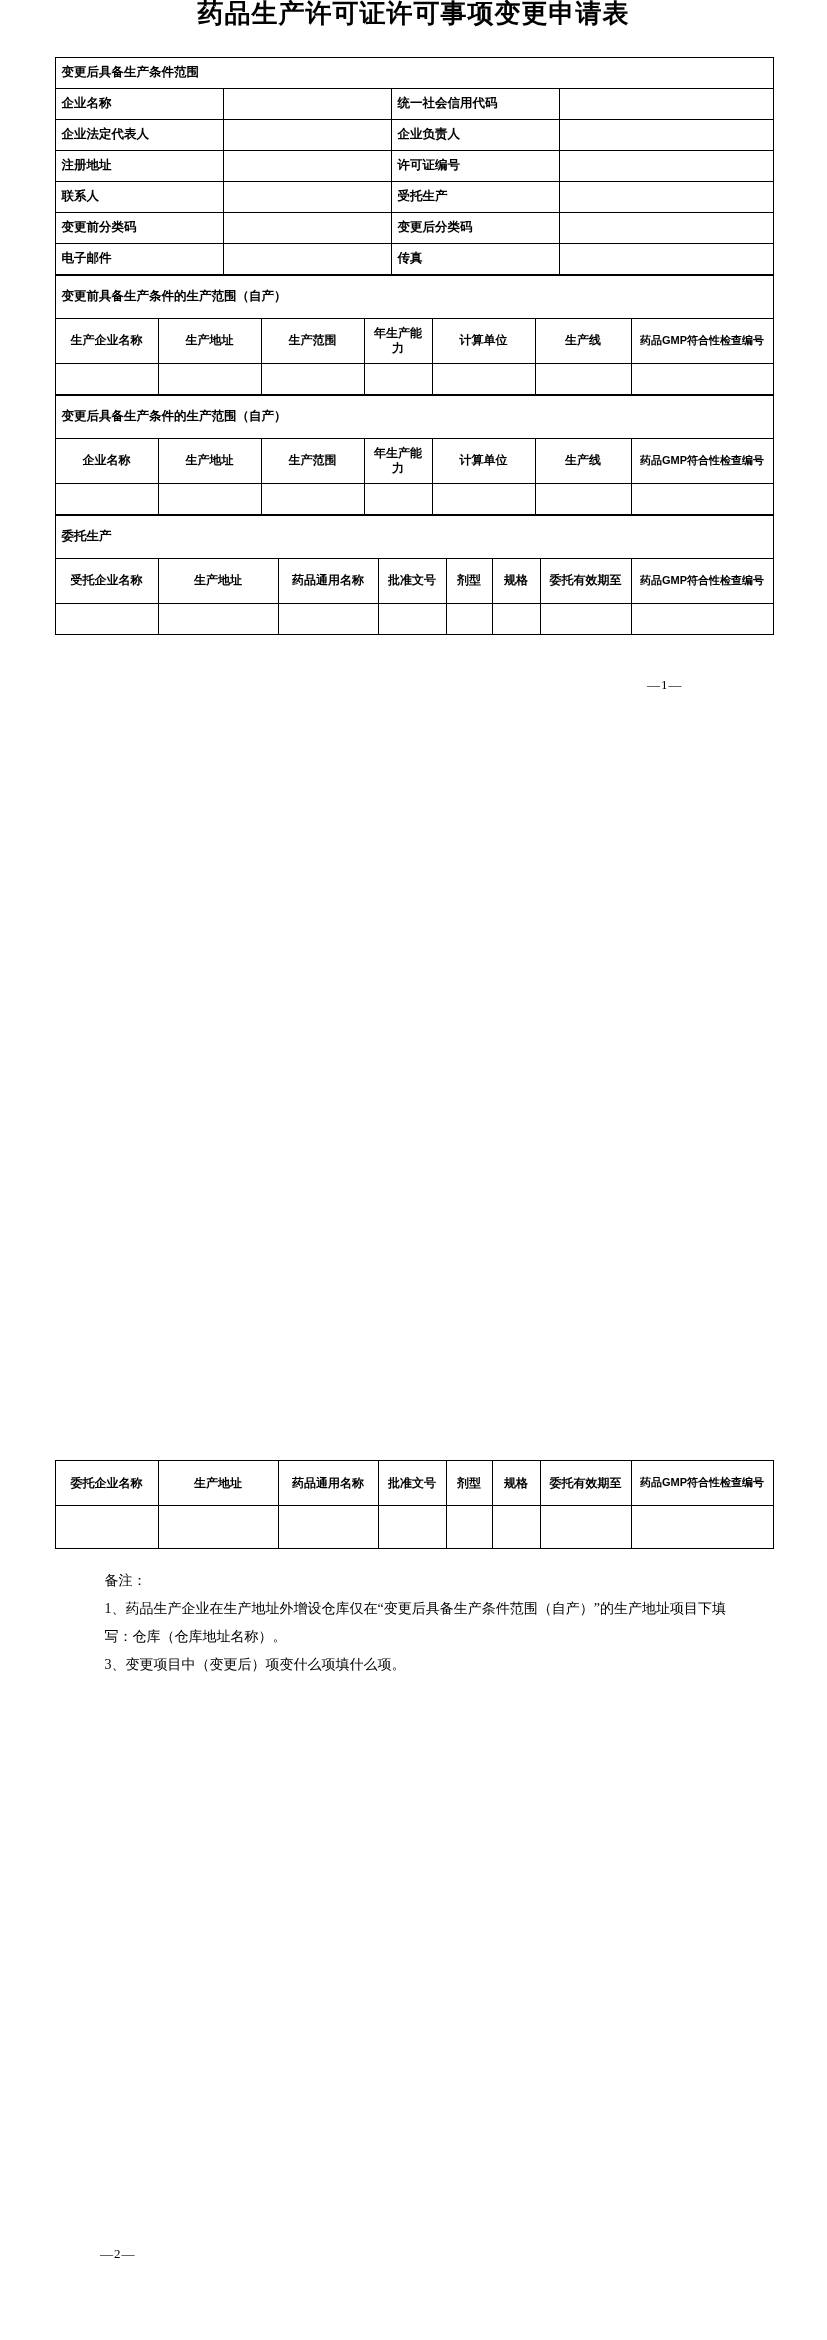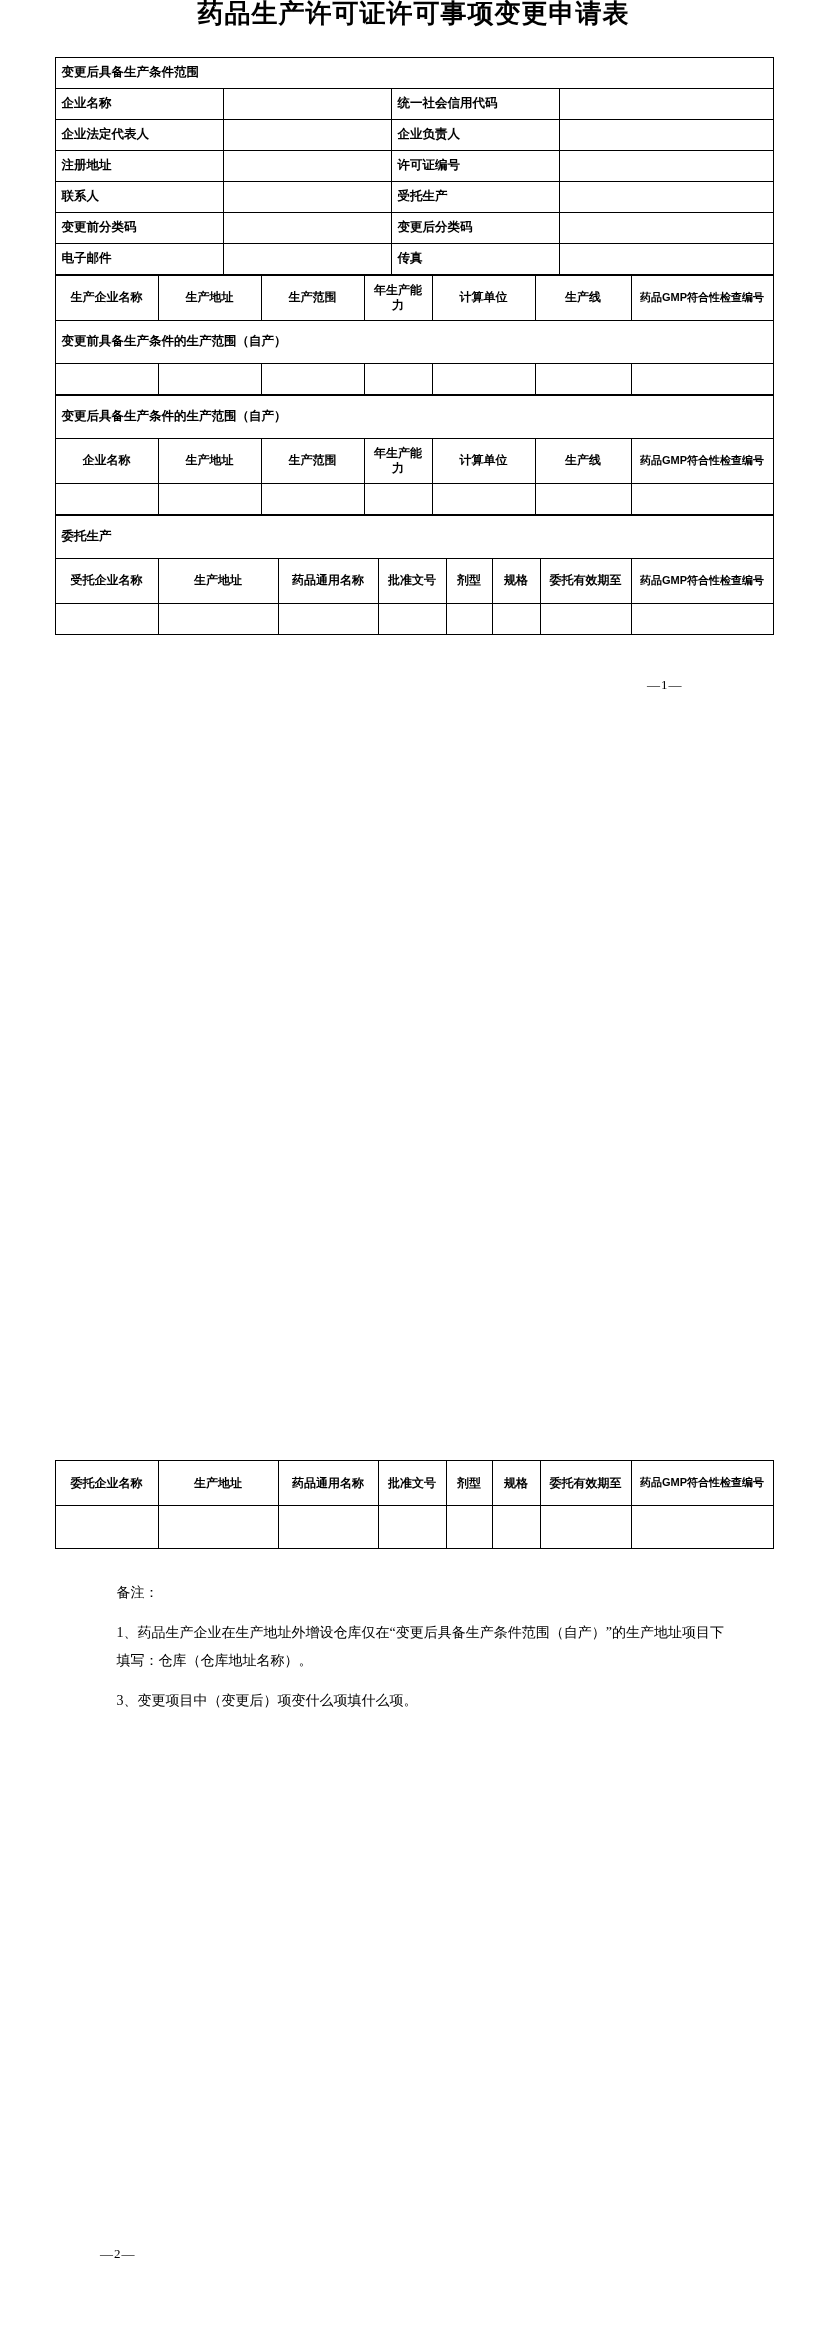--- a/index.html
+++ b/index.html
@@ -97,21 +97,21 @@
 
   .notes {
     width: 640px;
     margin: 0 auto;
     padding-top: 18px;
     padding-left: 22px;
     font-size: 14px;
     font-family: "Liberation Serif", "DejaVu Serif", serif;
     line-height: 2.0;
   }
-  .notes p { margin: 12px; font-family: Liberation Serif, serif; }
+  .notes p { margin: 0; font-family: Liberation Serif, serif; }
   .notes .indent { text-indent: 0; }
 
   .p2-top { height: 868px; }
 </style>
 </head>
 <body>
 
 <div class="page" id="page1">
 
   <div class="doc-title">药品生产许可证许可事项变更申请表</div>
@@ -177,31 +177,31 @@
       <colgroup>
         <col style="width:103px">
           <col style="width:103px">
           <col style="width:103px">
         <col style="width:68px">
           <col style="width:103px">
           <col style="width:96px">
           <col style="width:142px">
       </colgroup>
       <tbody>
+        <tr>
+          <td class="section tall" colspan="7">变更前具备生产条件的生产范围（自产）</td>
+        </tr>
         <tr>
           <td class="colhead">生产企业名称</td>
           <td class="colhead">生产地址</td>
           <td class="colhead">生产范围</td>
           <td class="colhead">年生产能力</td>
           <td class="colhead">计算单位</td>
           <td class="colhead">生产线</td>
           <td class="colhead gmp">药品GMP符合性检查编号</td>
-        </tr>
-        <tr>
-          <td class="section tall" colspan="7">变更前具备生产条件的生产范围（自产）</td>
         </tr>
         <tr>
           <td class="blank"></td>
           <td class="blank"></td>
           <td class="blank"></td>
           <td class="blank"></td>
           <td class="blank"></td>
           <td class="blank"></td>
           <td class="blank"></td>
         </tr>

